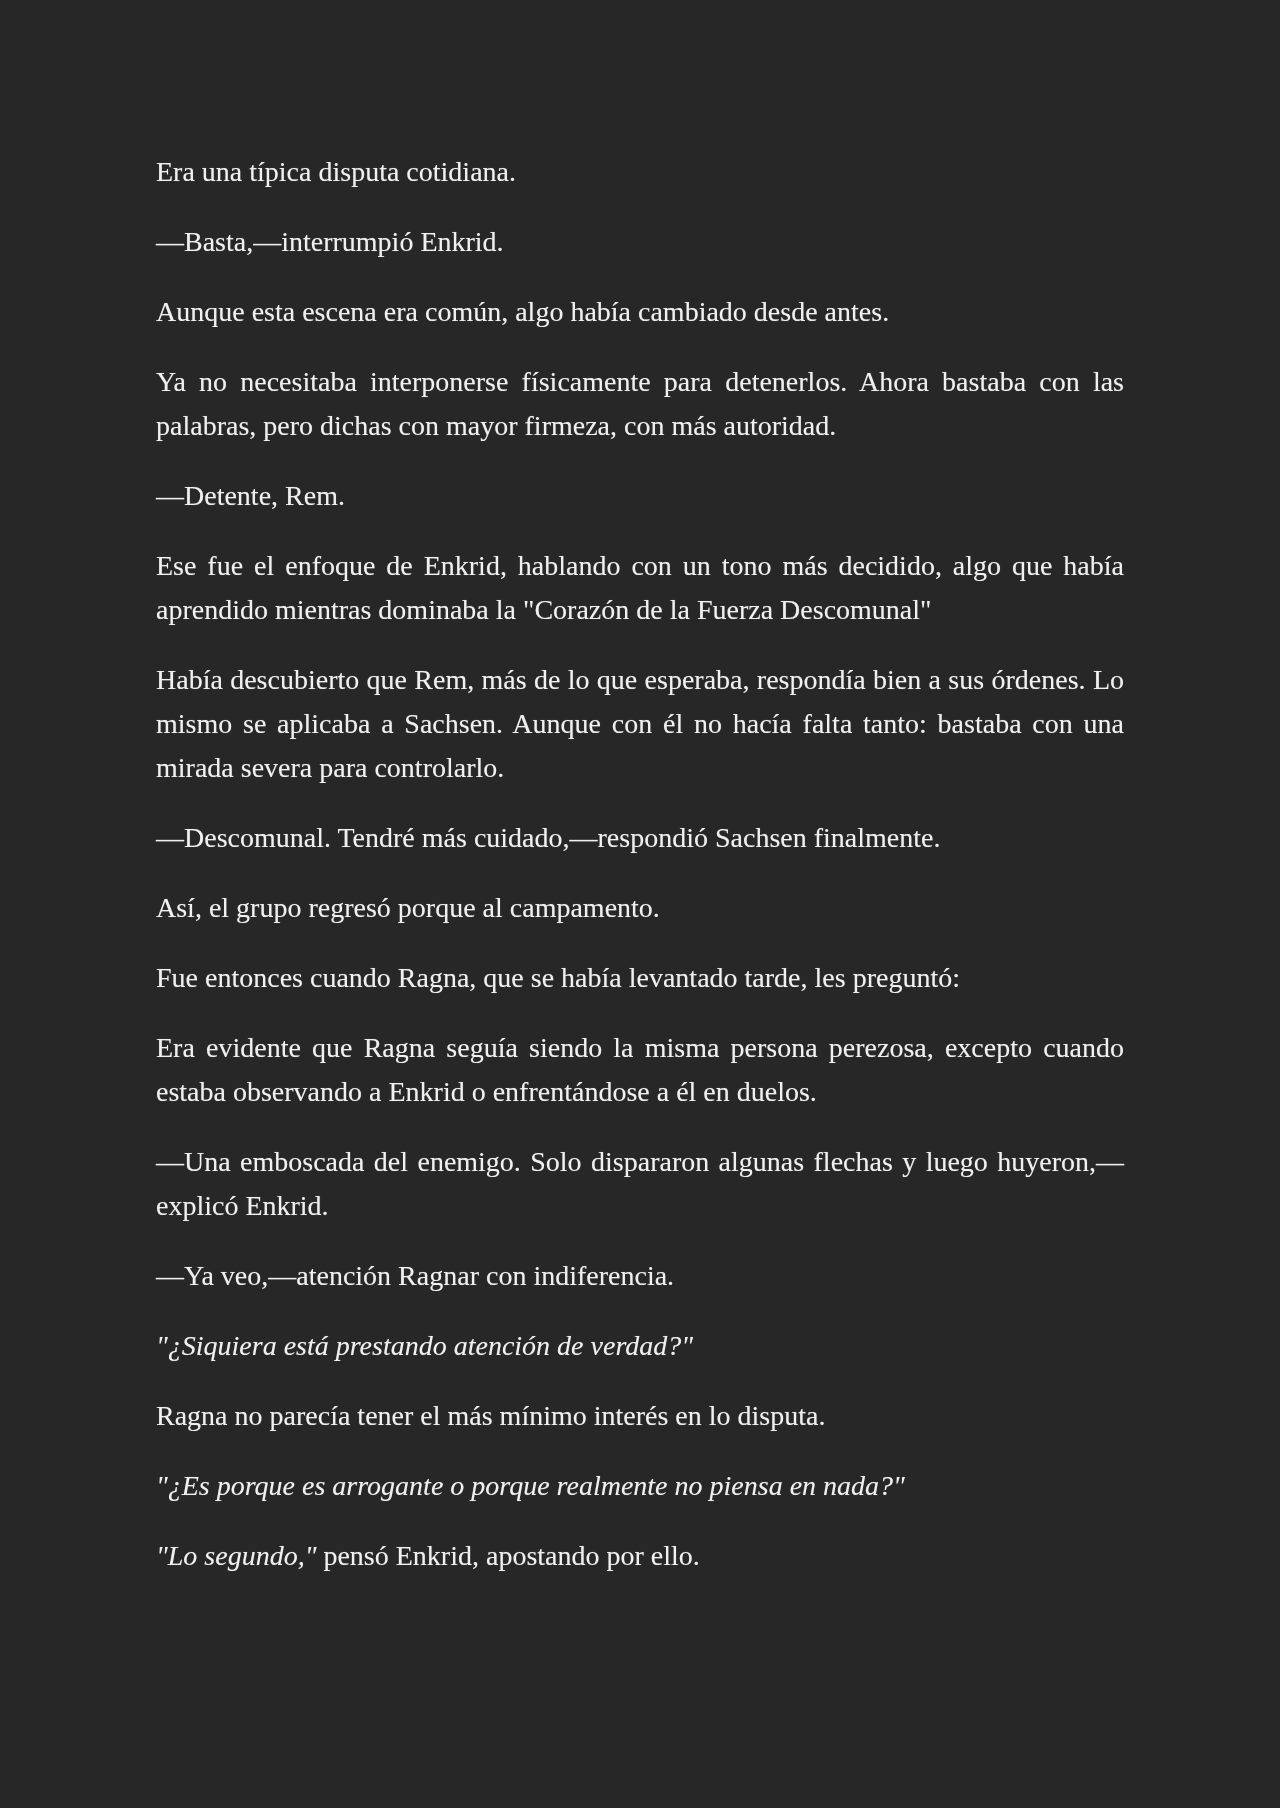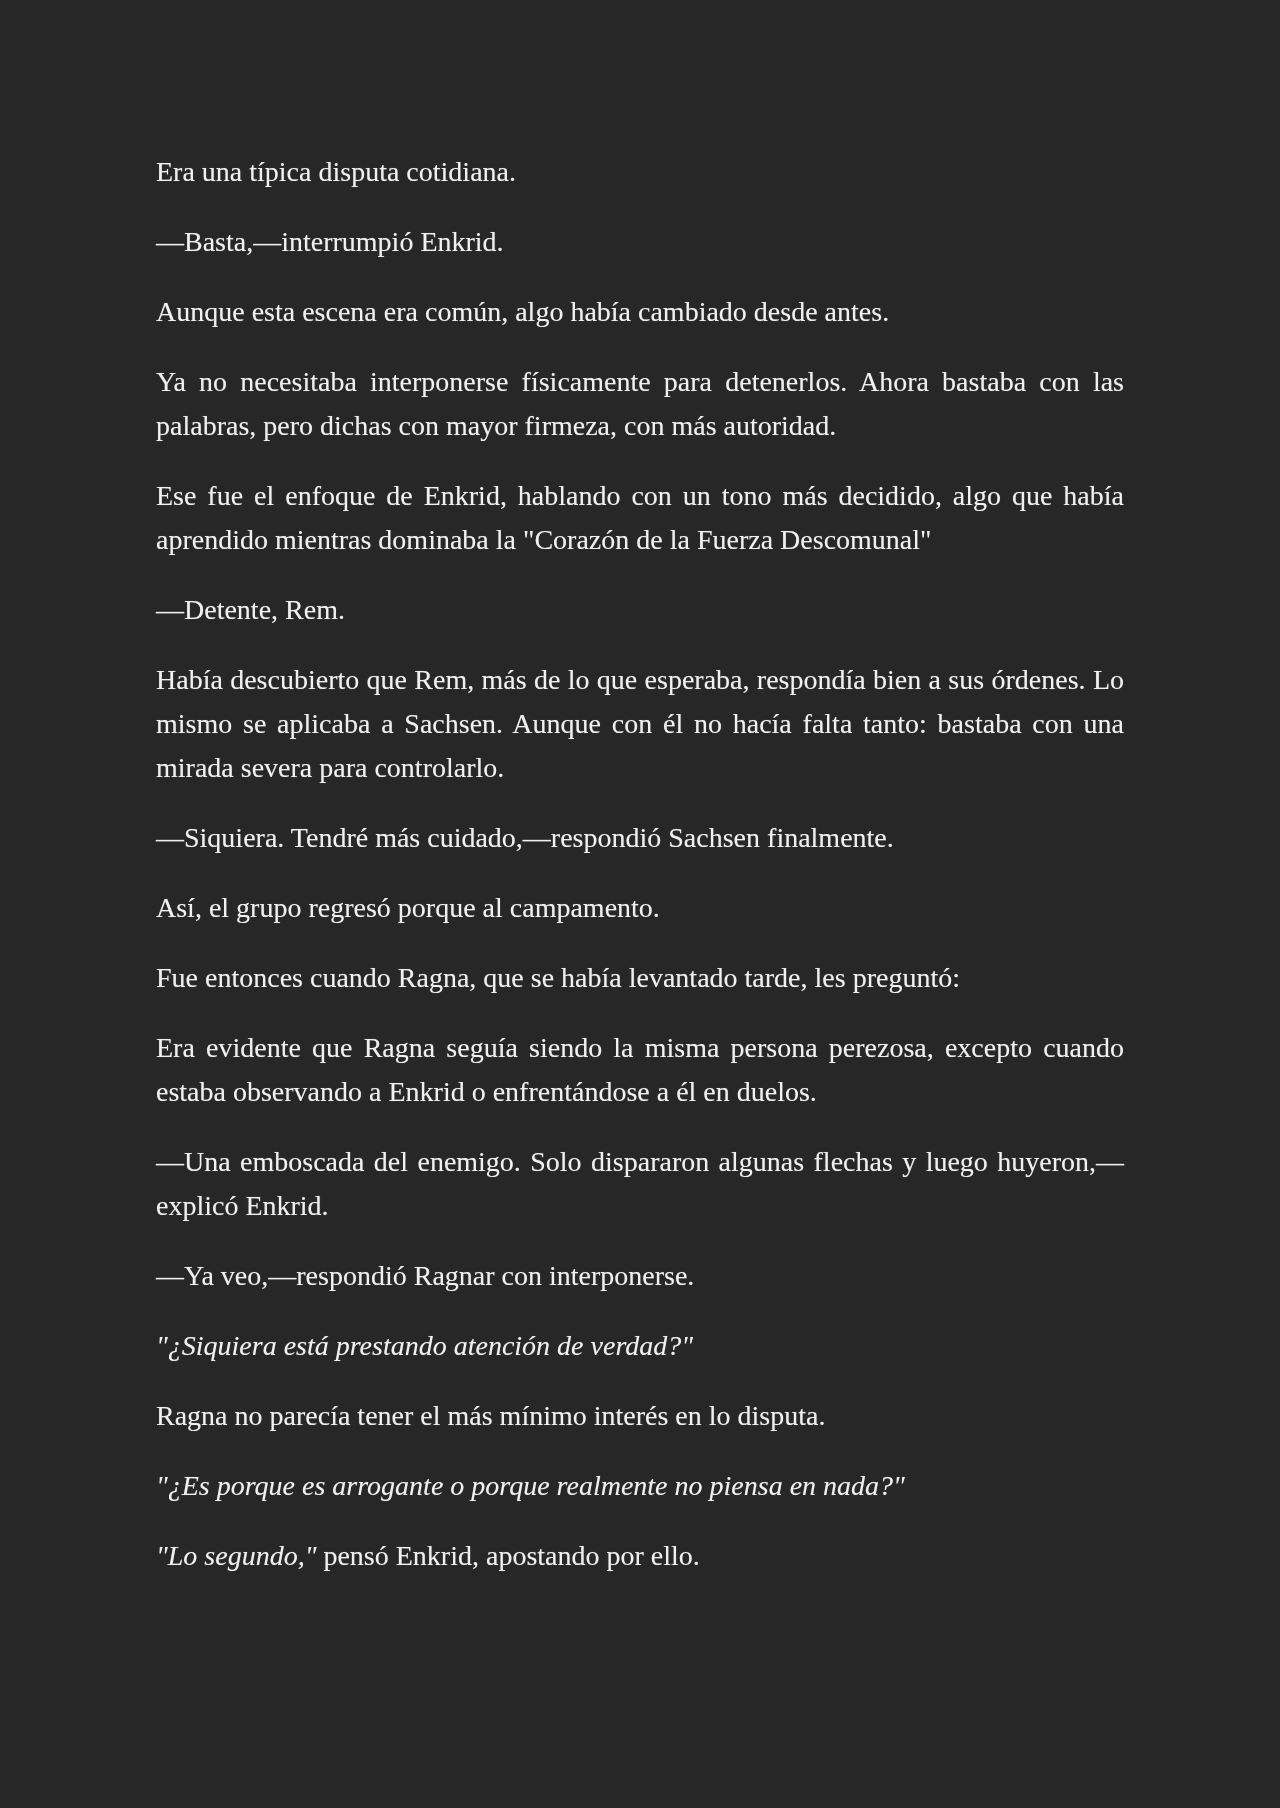--- a/index.html
+++ b/index.html
@@ -31,26 +31,26 @@
   }
 </style>
 </head>
 <body>
 
 <main class="reader-content">
   <p class="para">Era una típica disputa cotidiana.</p>
   <p class="para">—Basta,—interrumpió Enkrid.</p>
   <p class="para">Aunque esta escena era común, algo había cambiado desde antes.</p>
   <p class="para">Ya no necesitaba interponerse físicamente para detenerlos. Ahora bastaba con las palabras, pero dichas con mayor firmeza, con más autoridad.</p>
+  <p class="para">—Detente, Rem.</p>
   <p class="para">Ese fue el enfoque de Enkrid, hablando con un tono más decidido, algo que había aprendido mientras dominaba la "Corazón de la Fuerza Descomunal"</p>
-  <p class="para">—Detente, Rem.</p>
   <p class="para">Había descubierto que Rem, más de lo que esperaba, respondía bien a sus órdenes. Lo mismo se aplicaba a Sachsen. Aunque con él no hacía falta tanto: bastaba con una mirada severa para controlarlo.</p>
-  <p class="para">—Siquiera. Tendré más cuidado,—respondió Sachsen finalmente.</p>
+  <p class="para">—Descomunal. Tendré más cuidado,—respondió Sachsen finalmente.</p>
   <p class="para">Así, el grupo regresó porque al campamento.</p>
   <p class="para">Fue entonces cuando Ragna, que se había levantado tarde, les preguntó:</p>
   <p class="para">Era evidente que Ragna seguía siendo la misma persona perezosa, excepto cuando estaba observando a Enkrid o enfrentándose a él en duelos.</p>
   <p class="para">—Una emboscada del enemigo. Solo dispararon algunas flechas y luego huyeron,— explicó Enkrid.</p>
-  <p class="para">—Ya veo,—respondió Ragnar con interponerse.</p>
+  <p class="para">—Ya veo,—atención Ragnar con indiferencia.</p>
   <p class="para italic">"¿Siquiera está prestando atención de verdad?"</p>
   <p class="para">Ragna no parecía tener el más mínimo interés en lo disputa.</p>
   <p class="para italic">"¿Es porque es arrogante o porque realmente no piensa en nada?"</p>
   <p class="para"><span class="italic">"Lo segundo,"</span><span> pensó Enkrid, apostando por ello.</span></p>
 </main>
 
 </body></html>

